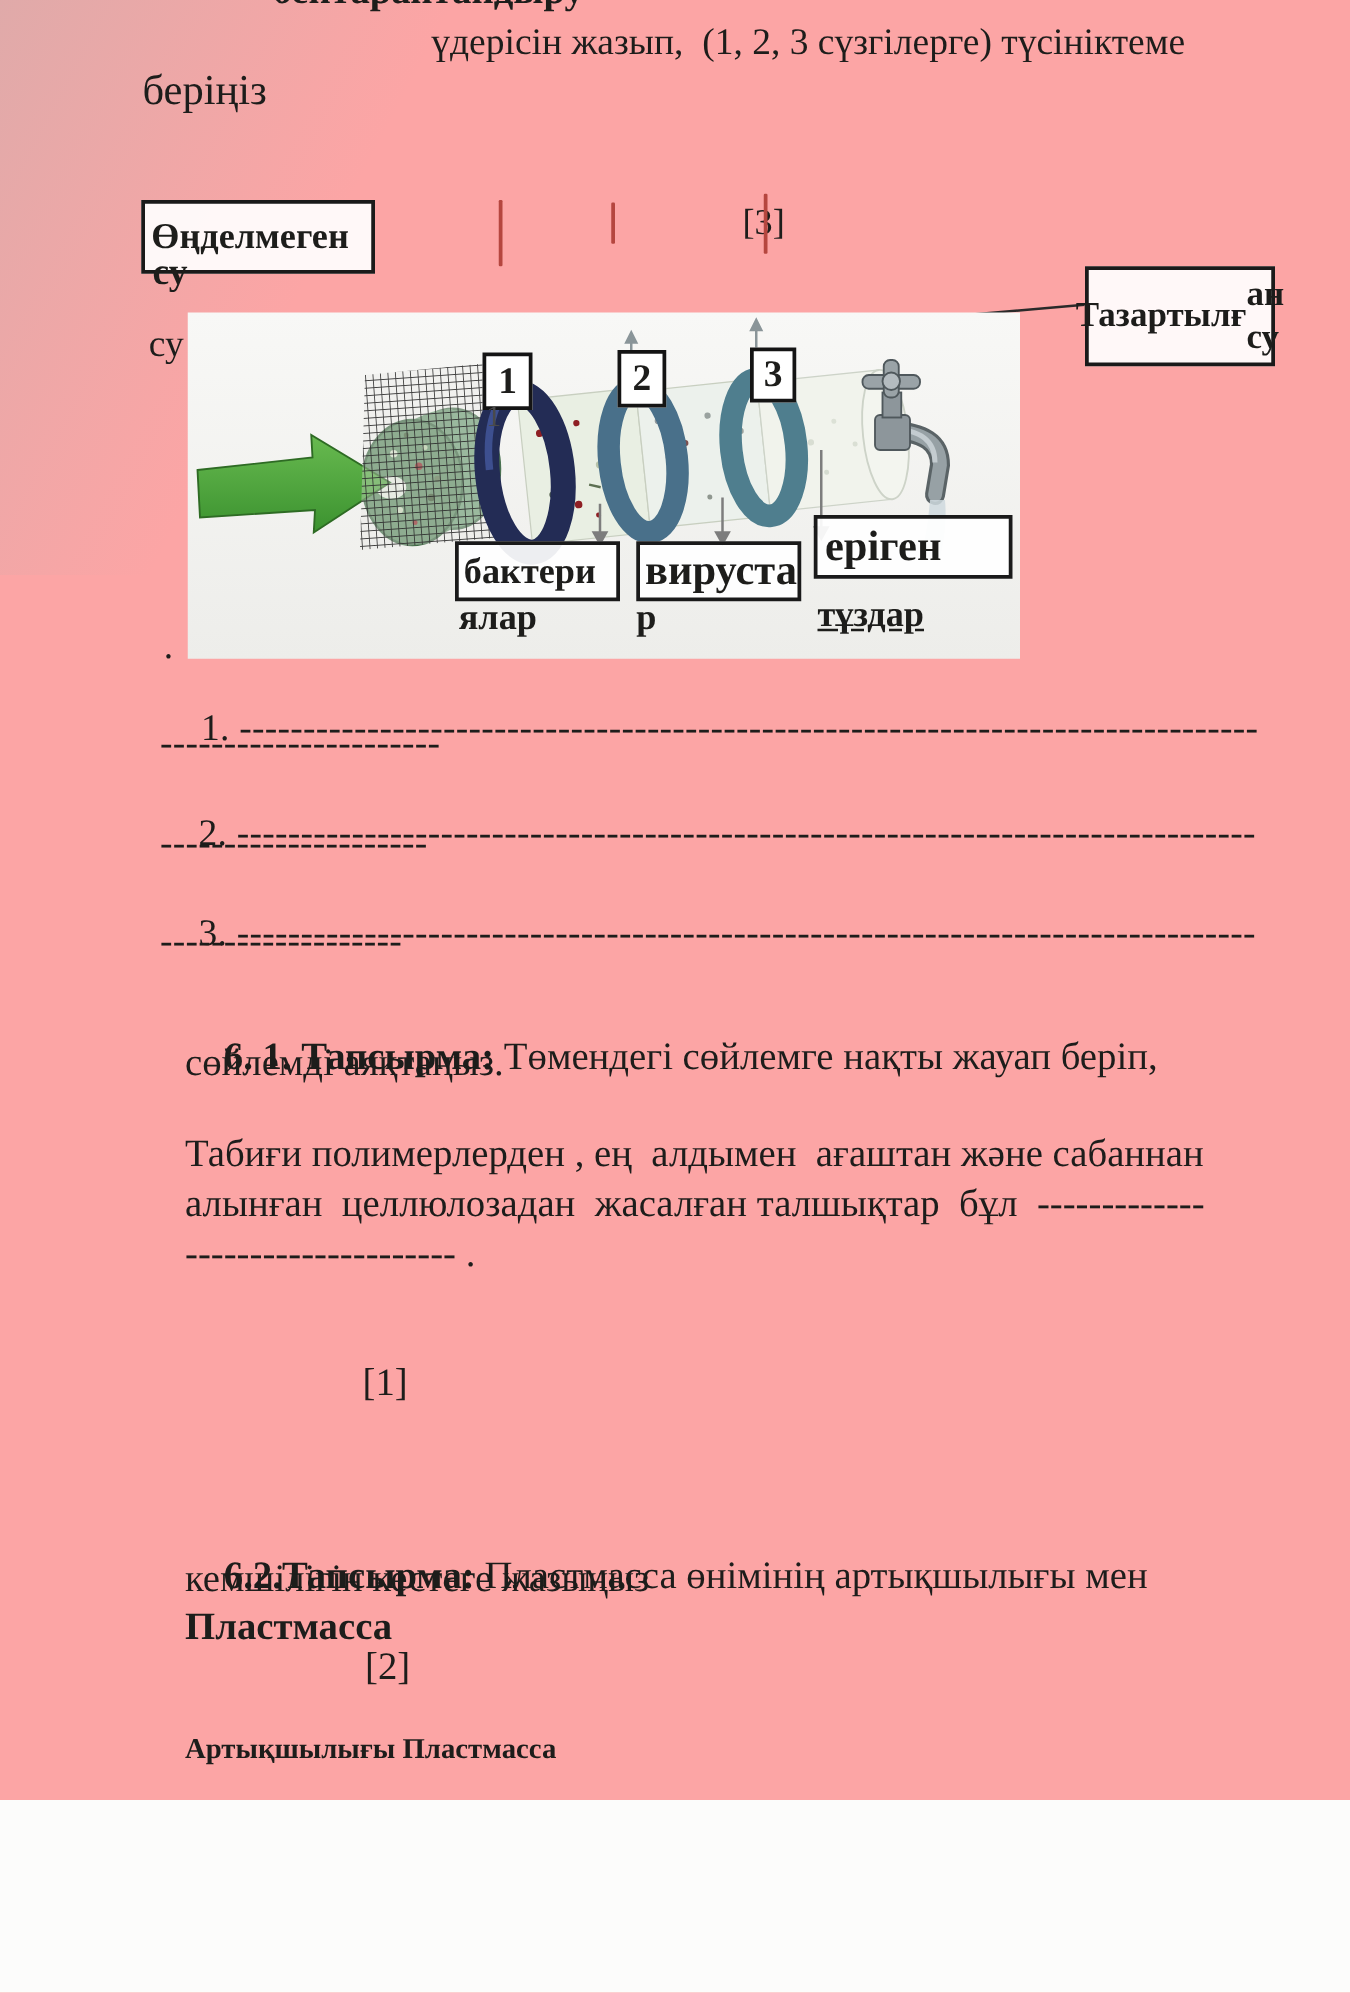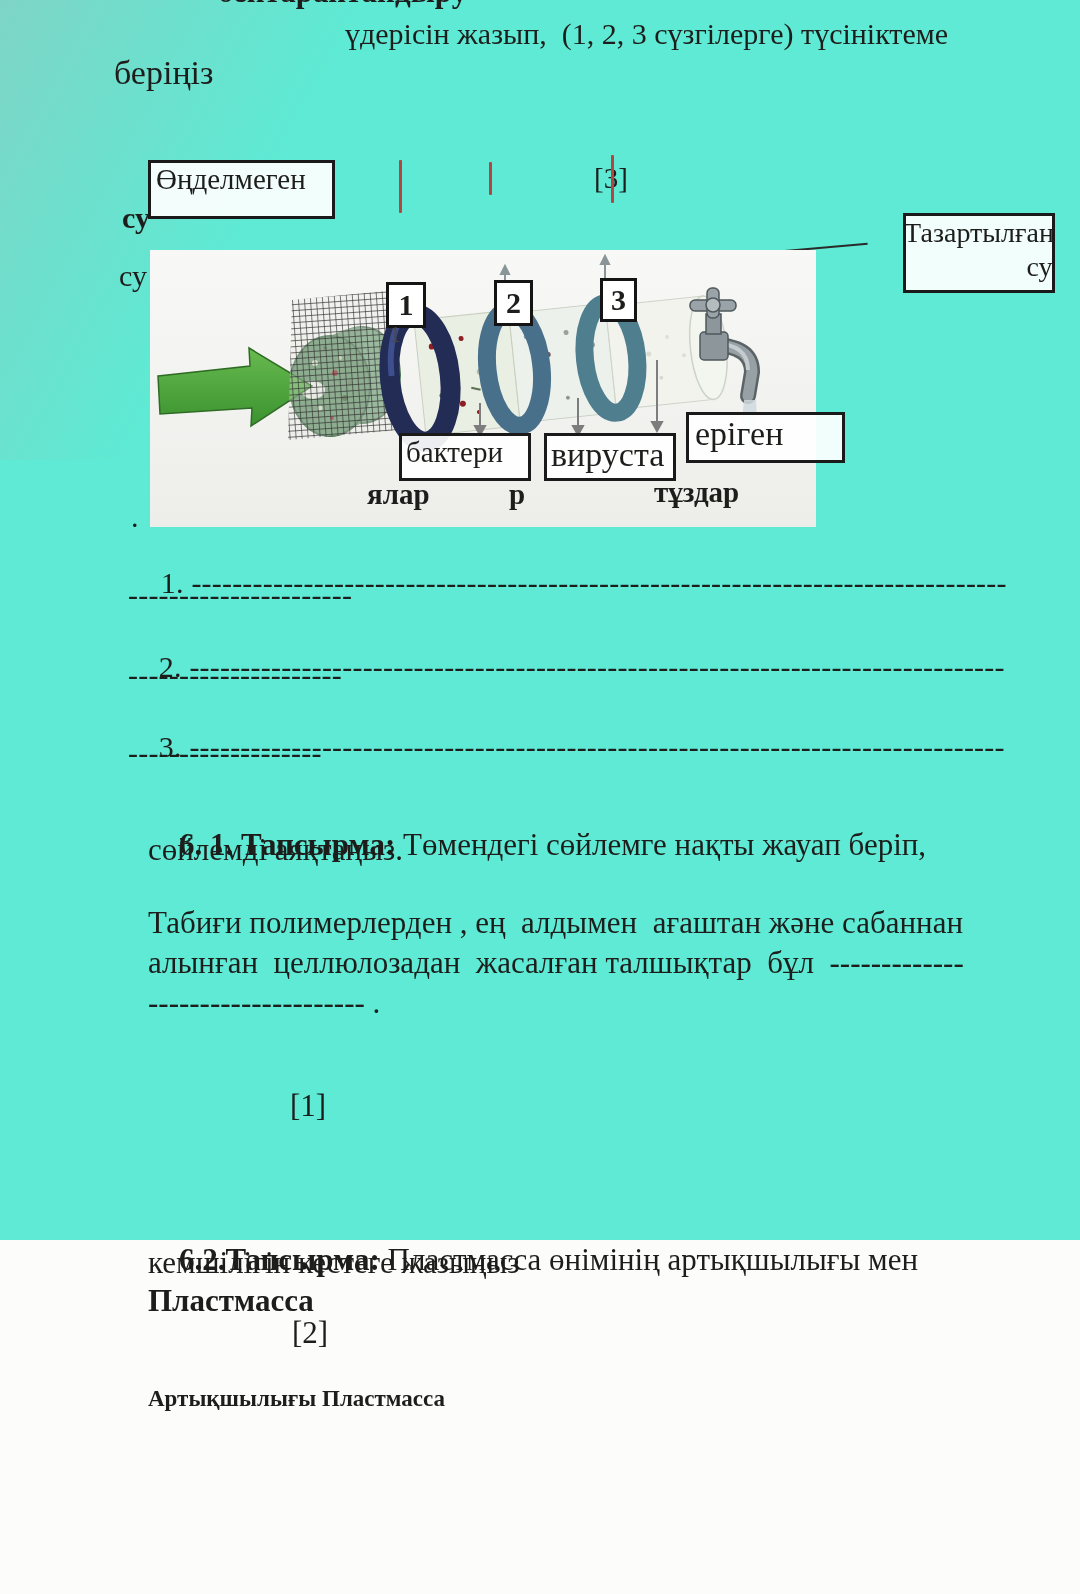--- a/index.html
+++ b/index.html
@@ -1,25 +1,25 @@
 <!DOCTYPE html>
 <html><head>
 <meta charset="utf-8">
 <style>
   html,body{margin:0;padding:0;}
   body{width:1080px;height:1594px;overflow:hidden;background:#fcfcfb;}
-  #page{position:relative;width:1080px;height:1240px;
-        font-family:"Liberation Serif","DejaVu Serif",serif;color:#1d1d1b;background:#5eead4;}
+  #page{position:relative;width:1080px;height:1440px;
+        font-family:"Liberation Serif","DejaVu Serif",serif;color:#1d1d1b;background:#fca5a5;}
   .shade{position:absolute;left:0;top:0;width:420px;height:460px;pointer-events:none;
          background:linear-gradient(118deg, rgba(178,178,176,.38), rgba(255,255,255,0) 55%);}
   .line{position:absolute;white-space:pre;font-size:31px;line-height:1.18;}
   .b{font-weight:bold;}
   .dashline{position:absolute;white-space:pre;font-size:30px;letter-spacing:0.2px;}
   .labelbox{position:absolute;border:3px solid #1a1a1a;background:rgba(255,255,255,.92);
-            display:flex;align-items:flex-start;font-weight:normal;margin-left:35px;}
+            display:flex;align-items:center;font-weight:bold;}
   .numbox{position:absolute;border:3px solid #141414;background:#fff;display:flex;
           align-items:center;justify-content:center;font-weight:bold;font-size:30px;}
   .redmark{position:absolute;width:3px;background:#b5463f;border-radius:1px;}
   .conn{position:absolute;border-top:2.5px solid #2a2a2a;transform-origin:left center;}
 </style>
 </head>
 <body>
 
 <div id="page">
   <div class="shade"></div>
@@ -180,21 +180,21 @@
   <div class="line b" style="left:367px;top:477px;font-size:29px;">ялар</div>
 
   <div class="labelbox" style="left:509px;top:433px;width:122px;height:42px;font-size:34px;padding-left:4px;">
     <span>вируста</span>
   </div>
   <div class="line b" style="left:509px;top:477px;font-size:29px;">р</div>
 
   <div class="labelbox" style="left:651px;top:412px;width:147px;height:45px;font-size:34px;padding-left:6px;">
     <span>еріген</span>
   </div>
-  <div class="line b" style="left:654px;top:475px;font-size:29px;">тұздар</div>
+  <div class="line b" style="left:654px;top:475px;font-size:29px;text-decoration:underline;">тұздар</div>
 
   <div class="dashline" style="left:131px;top:500px;">.</div>
 
   <div class="dashline" style="left:130px;top:532px;">
     <span>1.</span><span> </span><span>--------------------------------------------------------------------------------</span>
   </div>
   <div class="dashline" style="left:128px;top:578px;">----------------------</div>
 
   <div class="dashline" style="left:128px;top:616px;">
     <span>2.</span><span> </span><span>--------------------------------------------------------------------------------</span>

